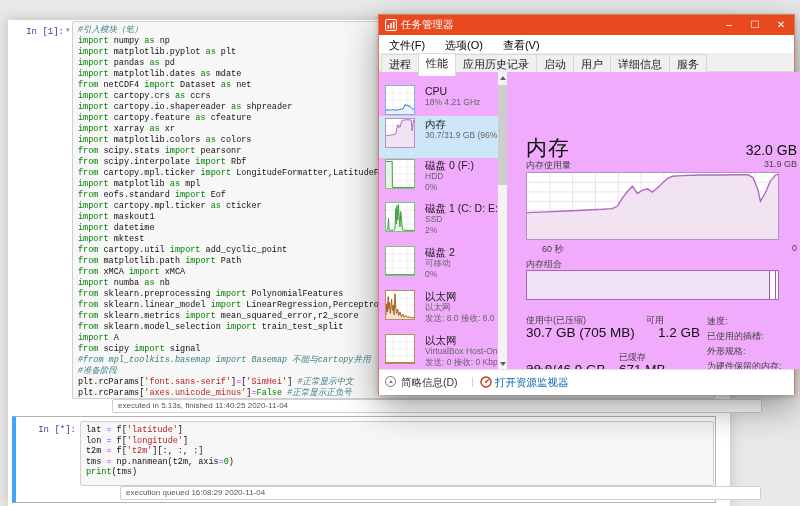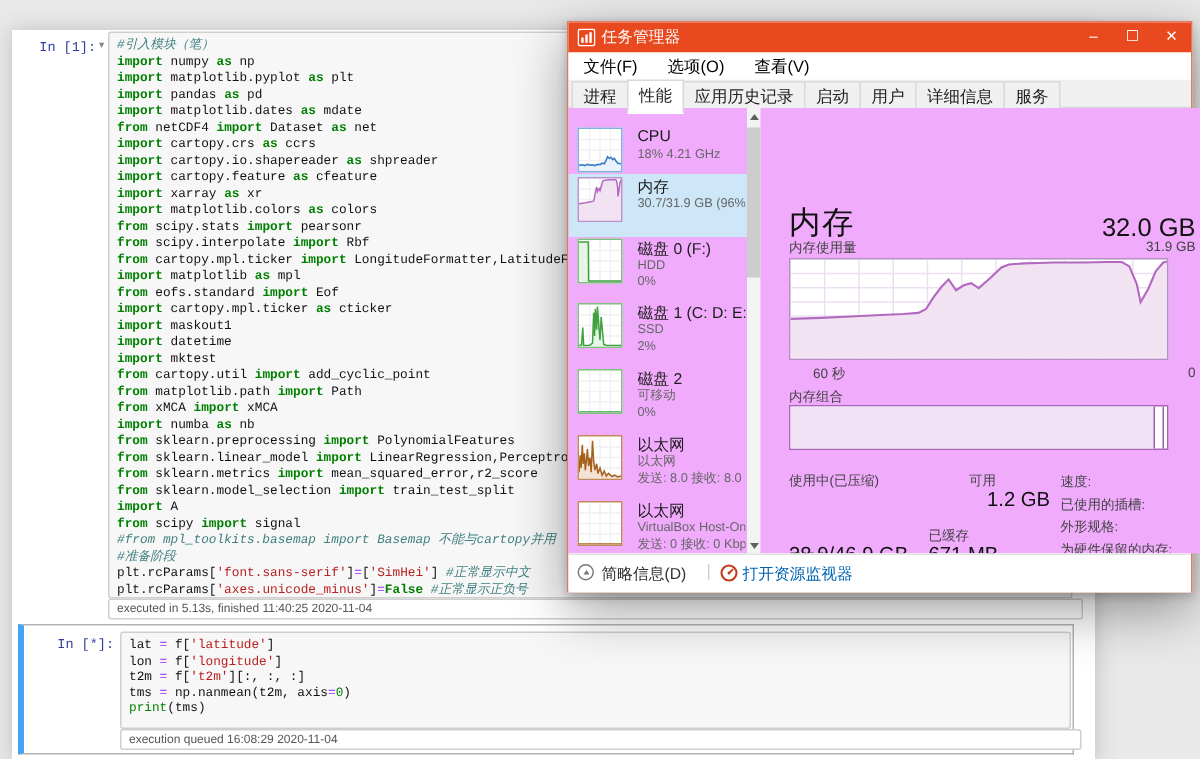--- a/index.html
+++ b/index.html
@@ -9,28 +9,28 @@
   
   #nb{left:8px;top:20px;width:722px;height:486px;background:#fff;
       box-shadow:0 0 12px 1px rgba(87,87,87,.25);}
   .prompt{font-family:"Liberation Mono",monospace;font-size:9px;color:#303f9f;
           width:48px;text-align:right;white-space:pre;}
   .fold-caret{font-size:7px;color:#888;}
   .inbox{background:#f7f7f7;border:1px solid #cfcfcf;border-radius:2px;overflow:hidden;}
   .code-line{font-family:"Liberation Mono",monospace;font-size:8.5px;white-space:pre;color:#111;}
   .c1 .code-line{line-height:11px;height:11px;}
   .c2 .code-line{line-height:10.5px;height:10.5px;}
-  .kw{color:#008000;font-weight:bold;}
+  .kw{color:#008000;font-weight:normal;}
   .cm{color:#408080;font-style:italic;}
   .st{color:#ba2121;}
   .bi{color:#008000;}
   .op{color:#aa22ff;}
   .nu{color:#080;}
   .exec-strip{background:#fff;border:1px solid #cfcfcf;border-radius:2px;font-size:8px;
-              color:#555;line-height:12px;padding-left:5px;overflow:hidden;white-space:nowrap;}
+              color:#555;line-height:12px;padding-left:5px;overflow:hidden;white-space:nowrap;margin-left:40px;}
   #cell2-outer{border:1px solid #b3b3b3;border-left:4px solid #42a5f5;background:#fff;}
   
   #tm{left:378px;top:14px;width:417px;height:381px;background:#fff;
       border:1px solid #dd7b5c;box-sizing:border-box;
       box-shadow:0 12px 34px rgba(0,0,0,.38),0 2px 6px rgba(0,0,0,.2);}
   #tm-titlebar{left:0;top:0;width:100%;height:20px;background:#e8491f;color:#fff;}
   #tm-title{left:22px;top:3px;font-size:10.5px;}
   .win-btn{top:0;width:26px;height:20px;color:#fff;font-size:10px;text-align:center;line-height:20px;}
   #tm-menubar{left:0;top:20px;width:100%;height:18px;background:#fff;}
   .menu-item{display:inline-block;padding:2px 10px 0 10px;font-size:11px;color:#000;}
@@ -48,21 +48,21 @@
   .side-sub{left:46px;font-size:8.5px;color:#666;white-space:nowrap;overflow:hidden;width:72px;}
   
   #sb-track{left:119px;top:57px;width:9px;height:297px;background:#f3f3f3;}
   .sb-arrow{left:0;width:9px;height:11px;}
   .sb-arrow span{display:block;margin:4px auto 0;width:0;height:0;}
   #sb-up span{border-left:3px solid transparent;border-right:3px solid transparent;border-bottom:4px solid #606060;}
   #sb-down span{border-left:3px solid transparent;border-right:3px solid transparent;border-top:4px solid #606060;}
   #sb-thumb{left:0;top:13px;width:9px;height:100px;background:#cdcdcd;}
   
   #mem-title{left:147px;top:62px;font-size:21px;font-weight:200;color:#111;letter-spacing:1px;}
-  #mem-total{right:17px;top:70px;font-size:17px;color:#111;}
+  #mem-total{right:17px;top:70px;font-size:14px;color:#111;}
   .small-lbl{font-size:9px;color:#444;}
   #graph-box{left:147px;top:100px;width:253px;height:68px;box-sizing:border-box;
              border:1px solid #b48fc5;background:#fff;}
   #comp-label{left:147px;top:186px;}
   #comp-bar{left:147px;top:198px;width:253px;height:30px;box-sizing:border-box;
             border:1px solid #a865b8;background:#fff;}
   #comp-used{left:0;top:0;height:100%;background:#f0e2f4;}
   .comp-line{top:0;width:1px;height:100%;background:#9c5fae;}
   .stat-label{font-size:9px;color:#444;white-space:nowrap;}
   .stat-value{font-size:13.5px;color:#111;white-space:nowrap;}
@@ -310,20 +310,21 @@
     <div class="abs small-lbl" style="right:17px;top:171px;">0</div>
 
     <div id="comp-label" class="abs small-lbl">内存组合</div>
     <div id="comp-bar" class="abs">
       <div id="comp-used" class="abs" style="width: 96.5%;"></div>
       <div class="abs comp-line" id="comp-line1" style="left: 96.5%;"></div>
       <div class="abs comp-line" id="comp-line2" style="left: 99%;"></div>
     </div>
 
     <div class="abs stat-label" style="left:147px;top:242px;">使用中(已压缩)</div>
+    <div class="abs stat-value" style="left:147px;top:253px;">30.7 GB (705 MB)</div>
     <div class="abs stat-label" style="left:267px;top:242px;">可用</div>
     <div class="abs stat-value" style="left:267px;top:253px;margin-left:12px;">1.2 GB</div>
     <div class="abs stat-label" style="left:147px;top:294px;">已提交</div>
     <div class="abs stat-value" style="left:147px;top:290px;">38.9/46.9 GB</div>
     <div class="abs stat-label" style="left:240px;top:279px;">已缓存</div>
     <div class="abs stat-value" style="left:240px;top:290px;">671 MB</div>
 
     <div class="abs side-col" style="left:328px;top:242px;">
       <div>速度:</div>
       <div>已使用的插槽:</div>

